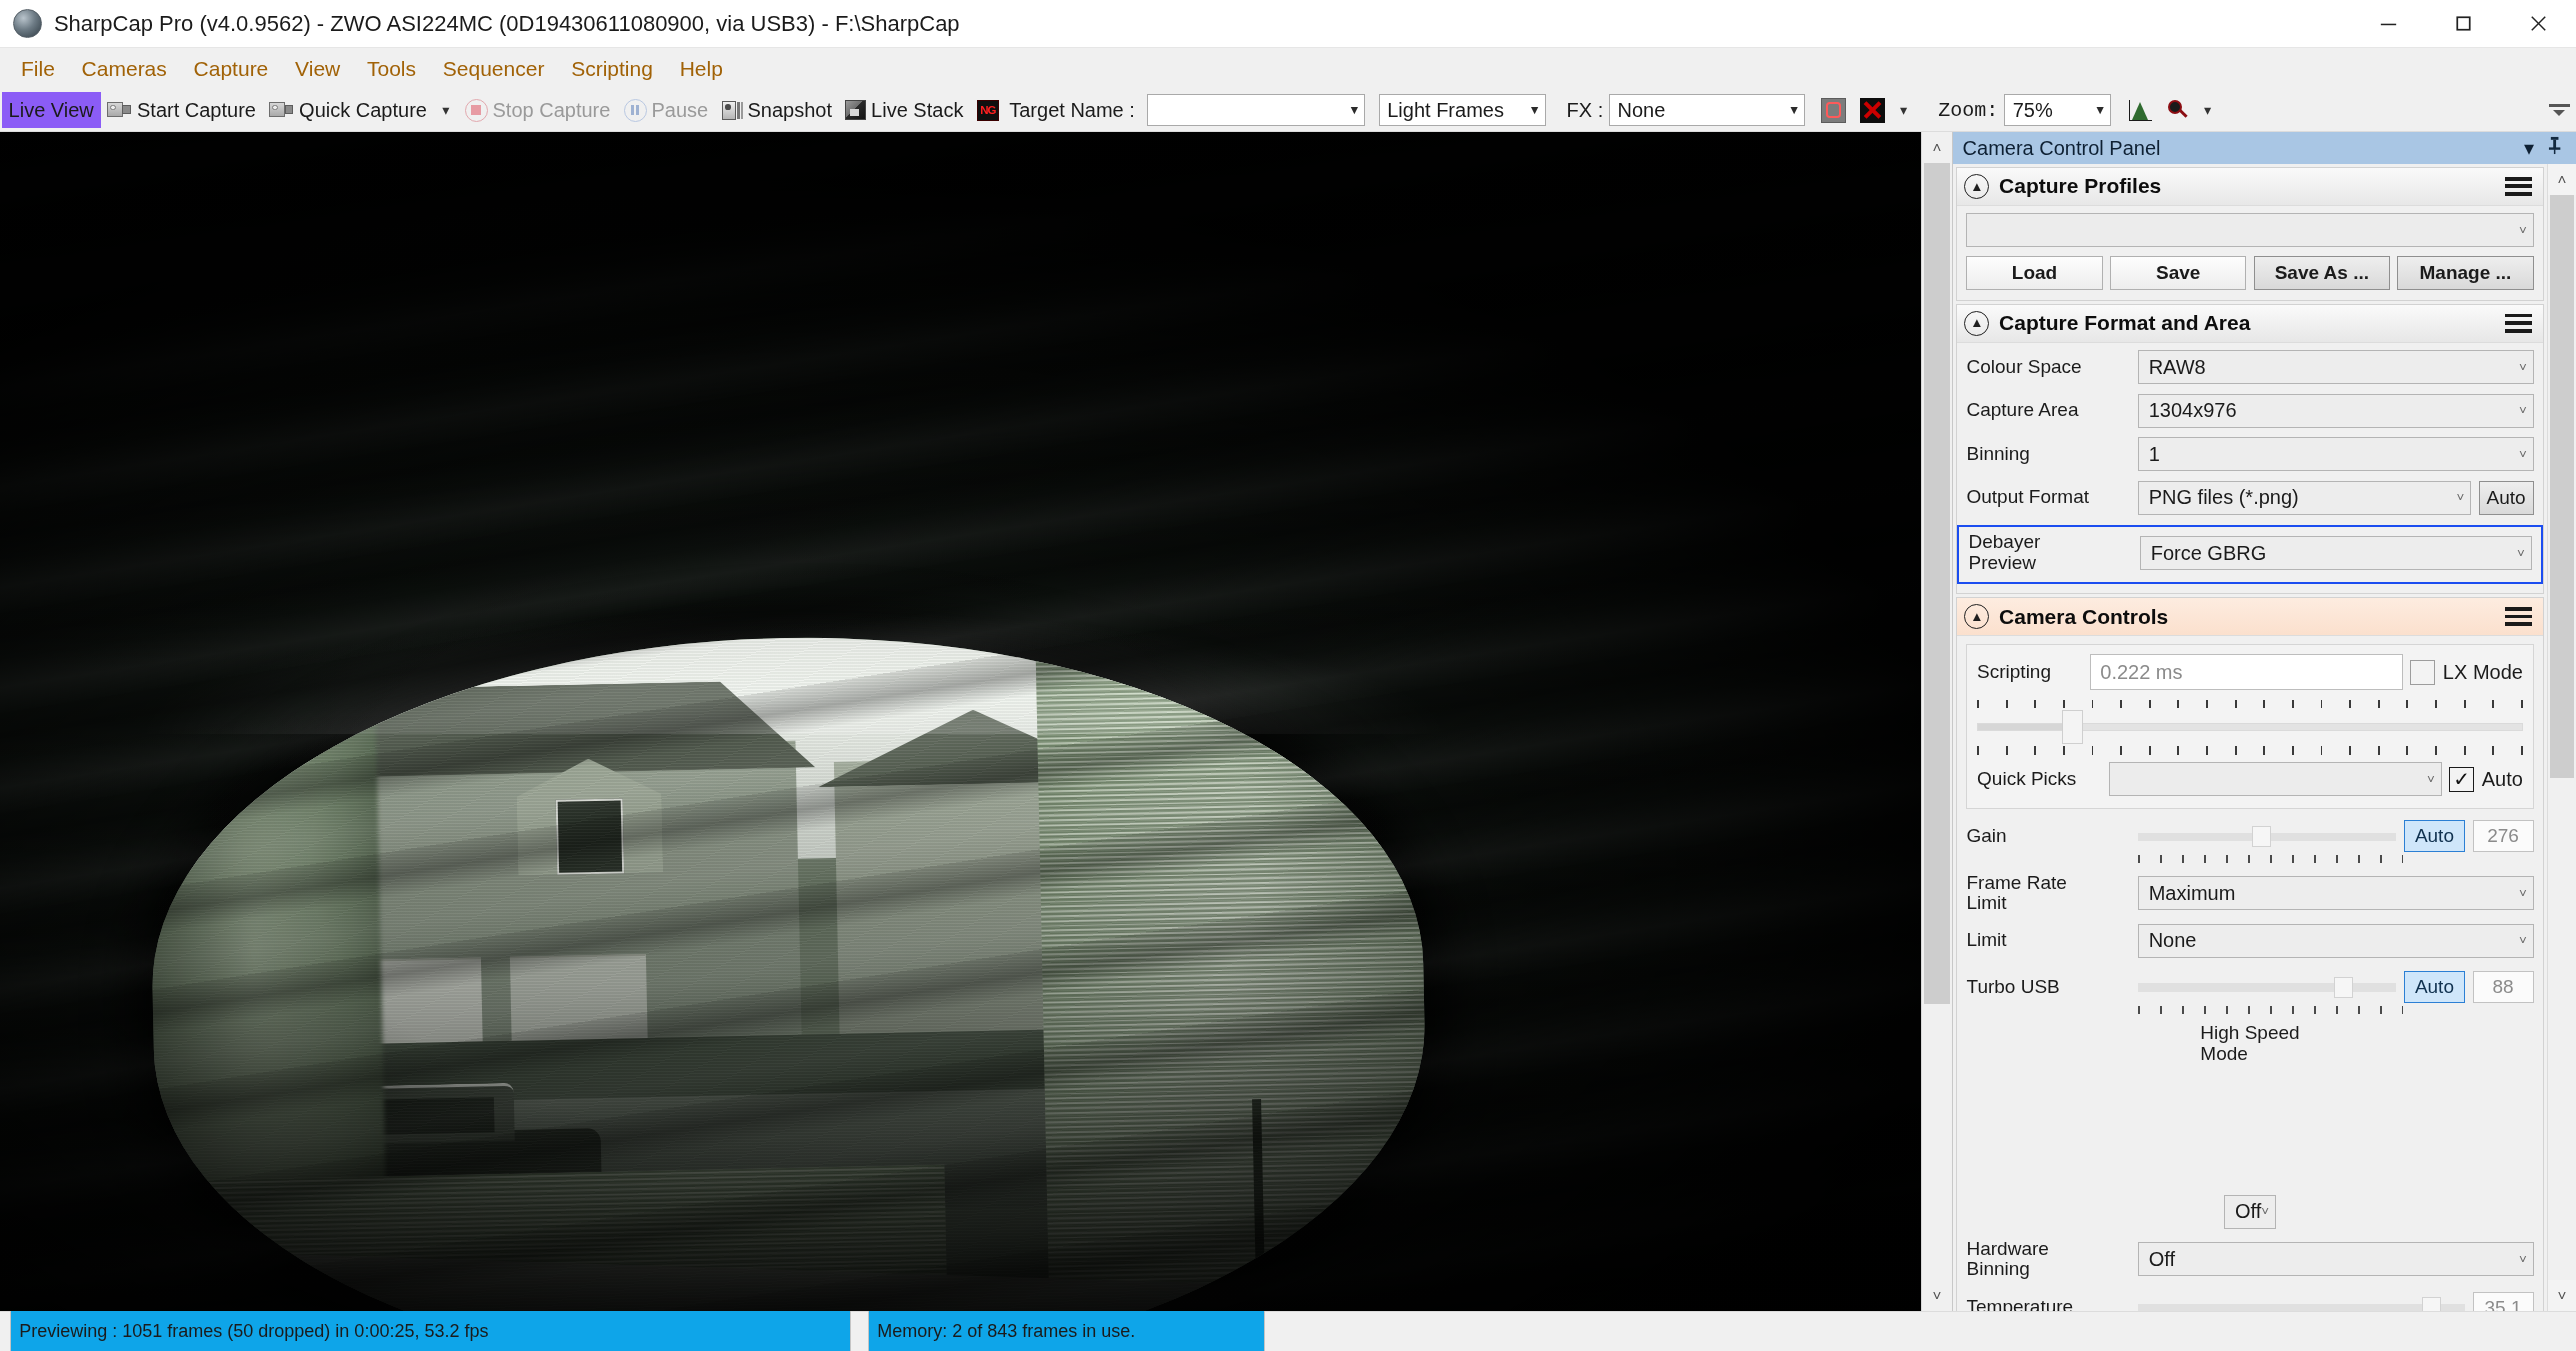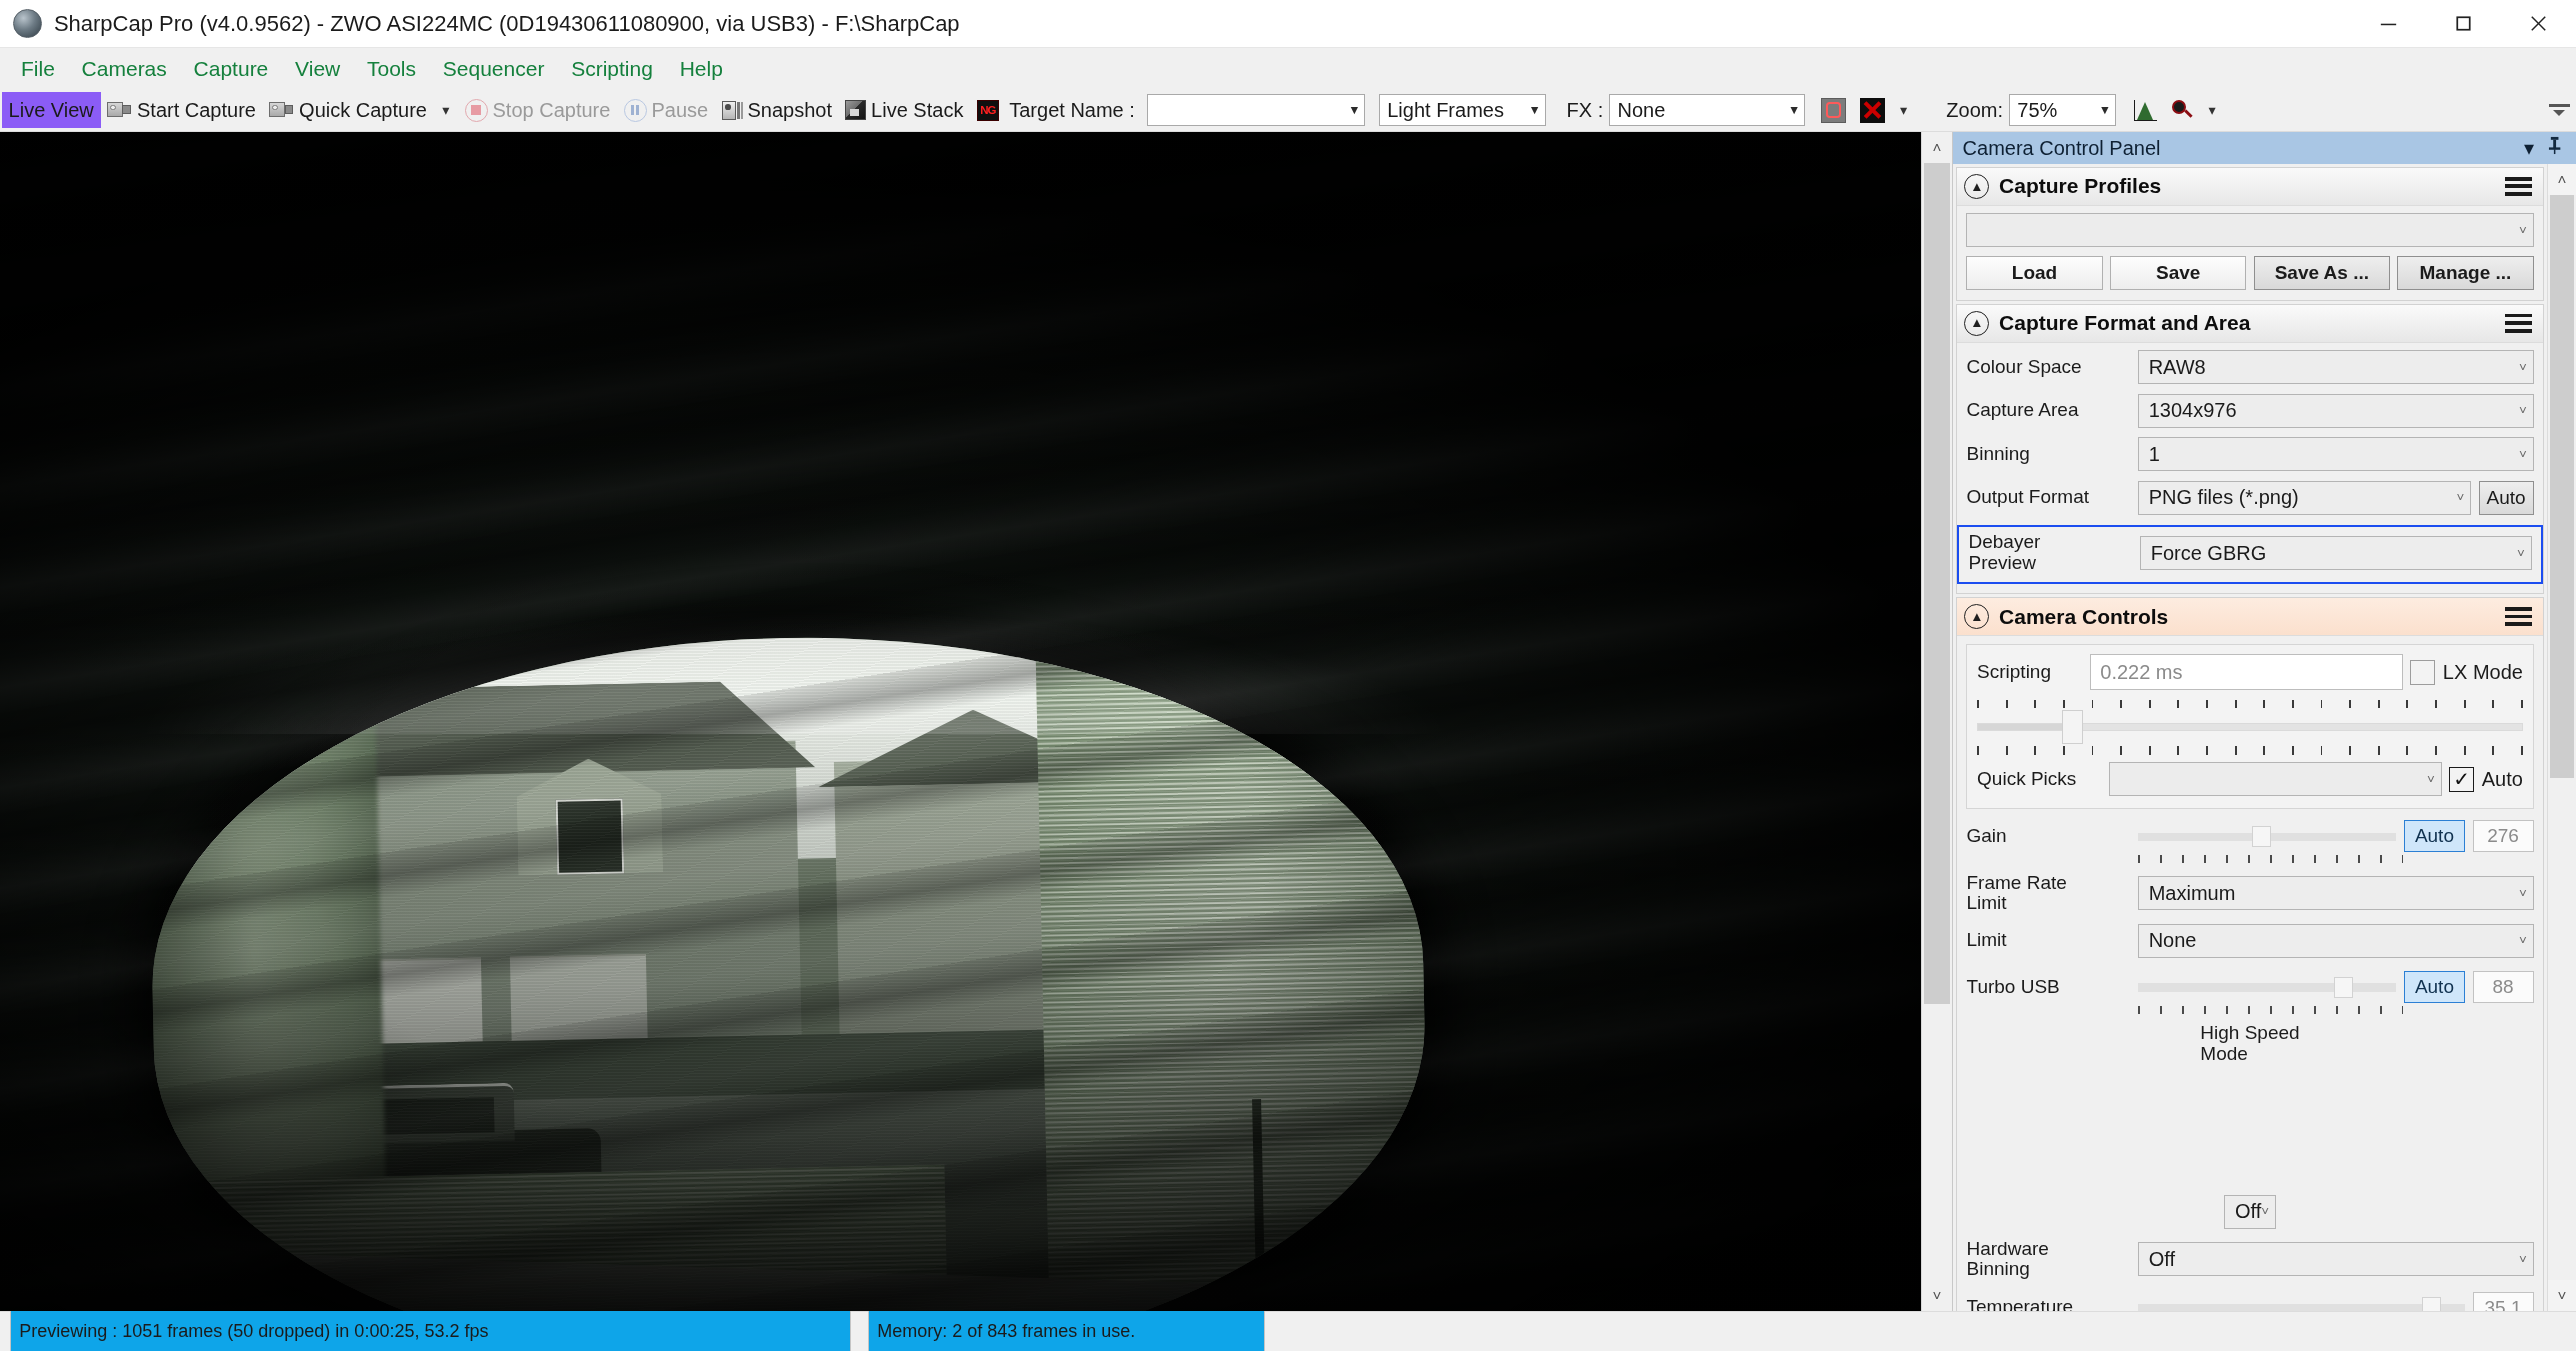--- a/index.html
+++ b/index.html
@@ -34,21 +34,21 @@
   }
   .win-btn svg { display: block; }
 
   
   .menubar {
     height: 41px; flex: 0 0 41px;
     background: #f0f0f0;
     display: flex; align-items: center; padding-left: 7.6px;
   }
   .menu-item {
-    font-size: 21px; color: #15803d;
+    font-size: 21px; color: #a16207;
     padding: 4.8px 13.4px; white-space: nowrap;
   }
 
   
   .toolbar {
     height: 43px; flex: 0 0 43px;
     background: #f0f0f0;
     display: flex; align-items: center;
     border-bottom: 1px solid #dcdcdc;
     padding-left: 1.9px;
@@ -516,21 +516,21 @@
   <div class="tb-item" style="margin-left:9.6px;">
     <span class="icon ic-redsq">
         <i></i>
       </span>
   </div>
   <div class="tb-item">
     <span class="icon ic-redx"></span>
   </div>
   <div class="tb-caret">▾</div>
 
-  <span class="tb-label" style="margin-left:25px;">Zoom:</span>
+  <span class="tb-label" style="margin-left:17px;font-family:Liberation Mono, monospace;">Zoom:</span>
   <div class="tb-combo" style="width:107px;">
     <span>75%</span>
     <span class="arr">▼</span>
   </div>
 
   <div class="tb-item" style="margin-left:11.5px;">
     <span class="icon ic-hist">
         <i></i>
       </span>
   </div>

